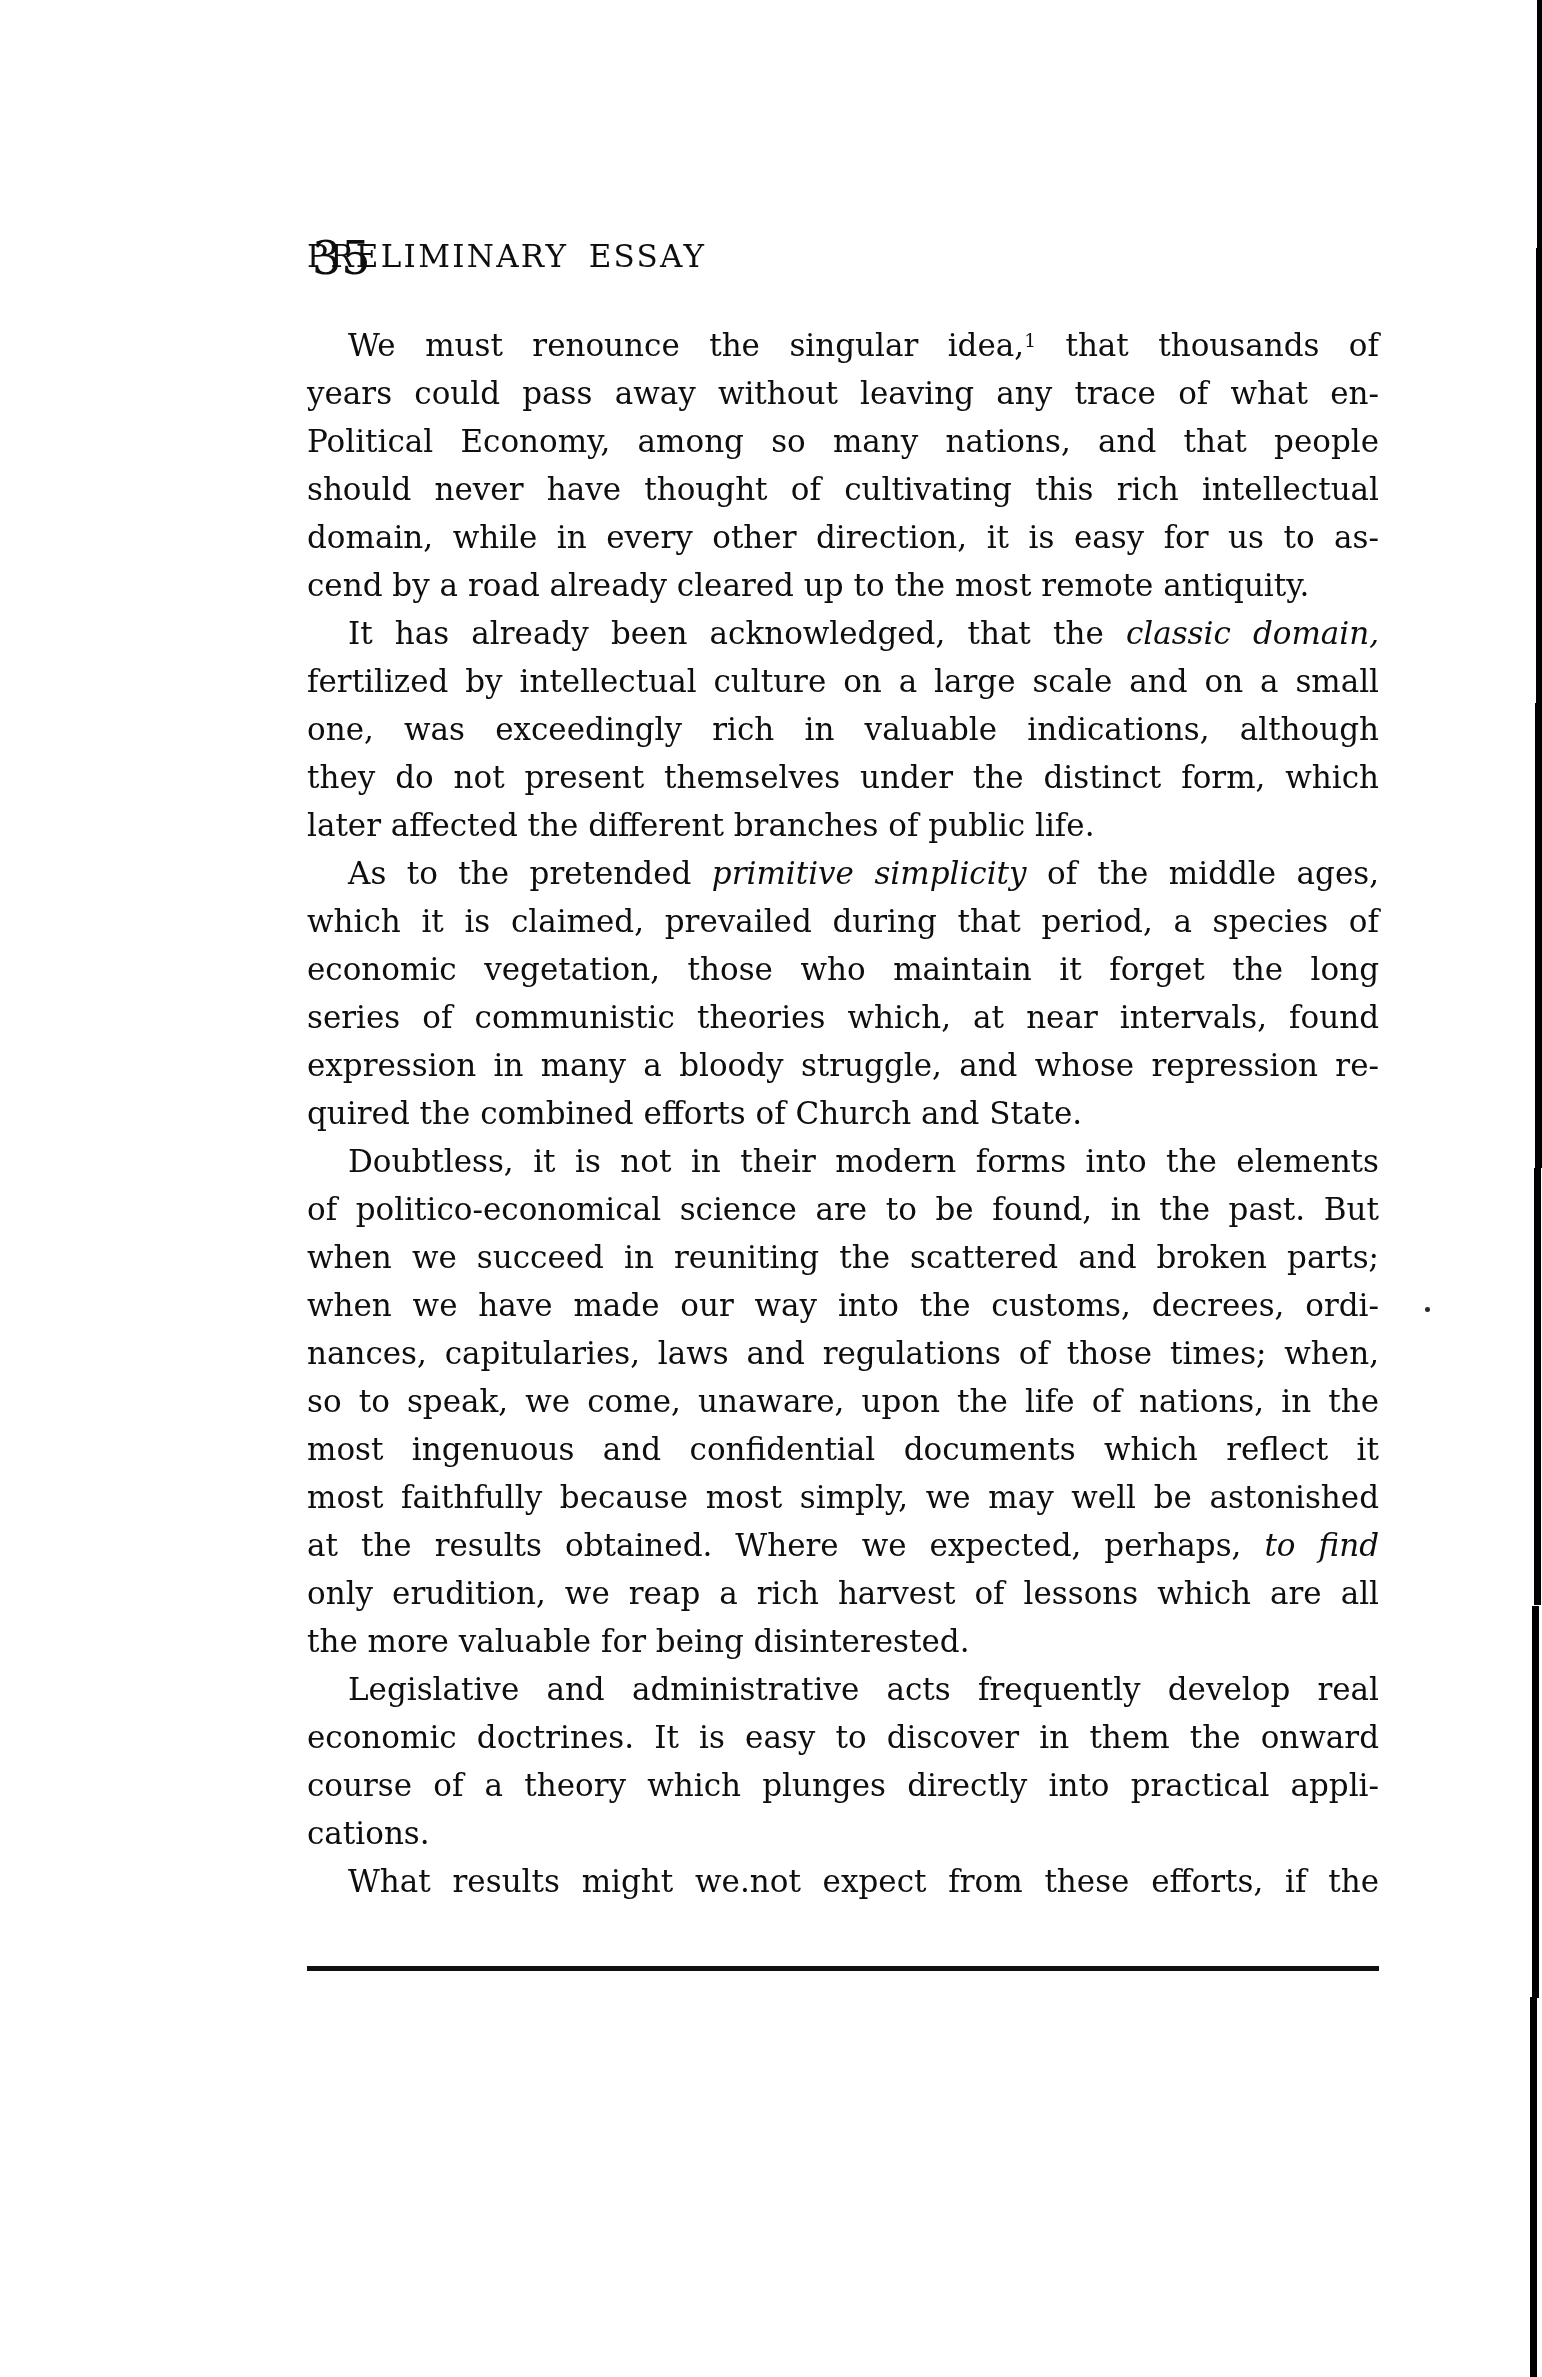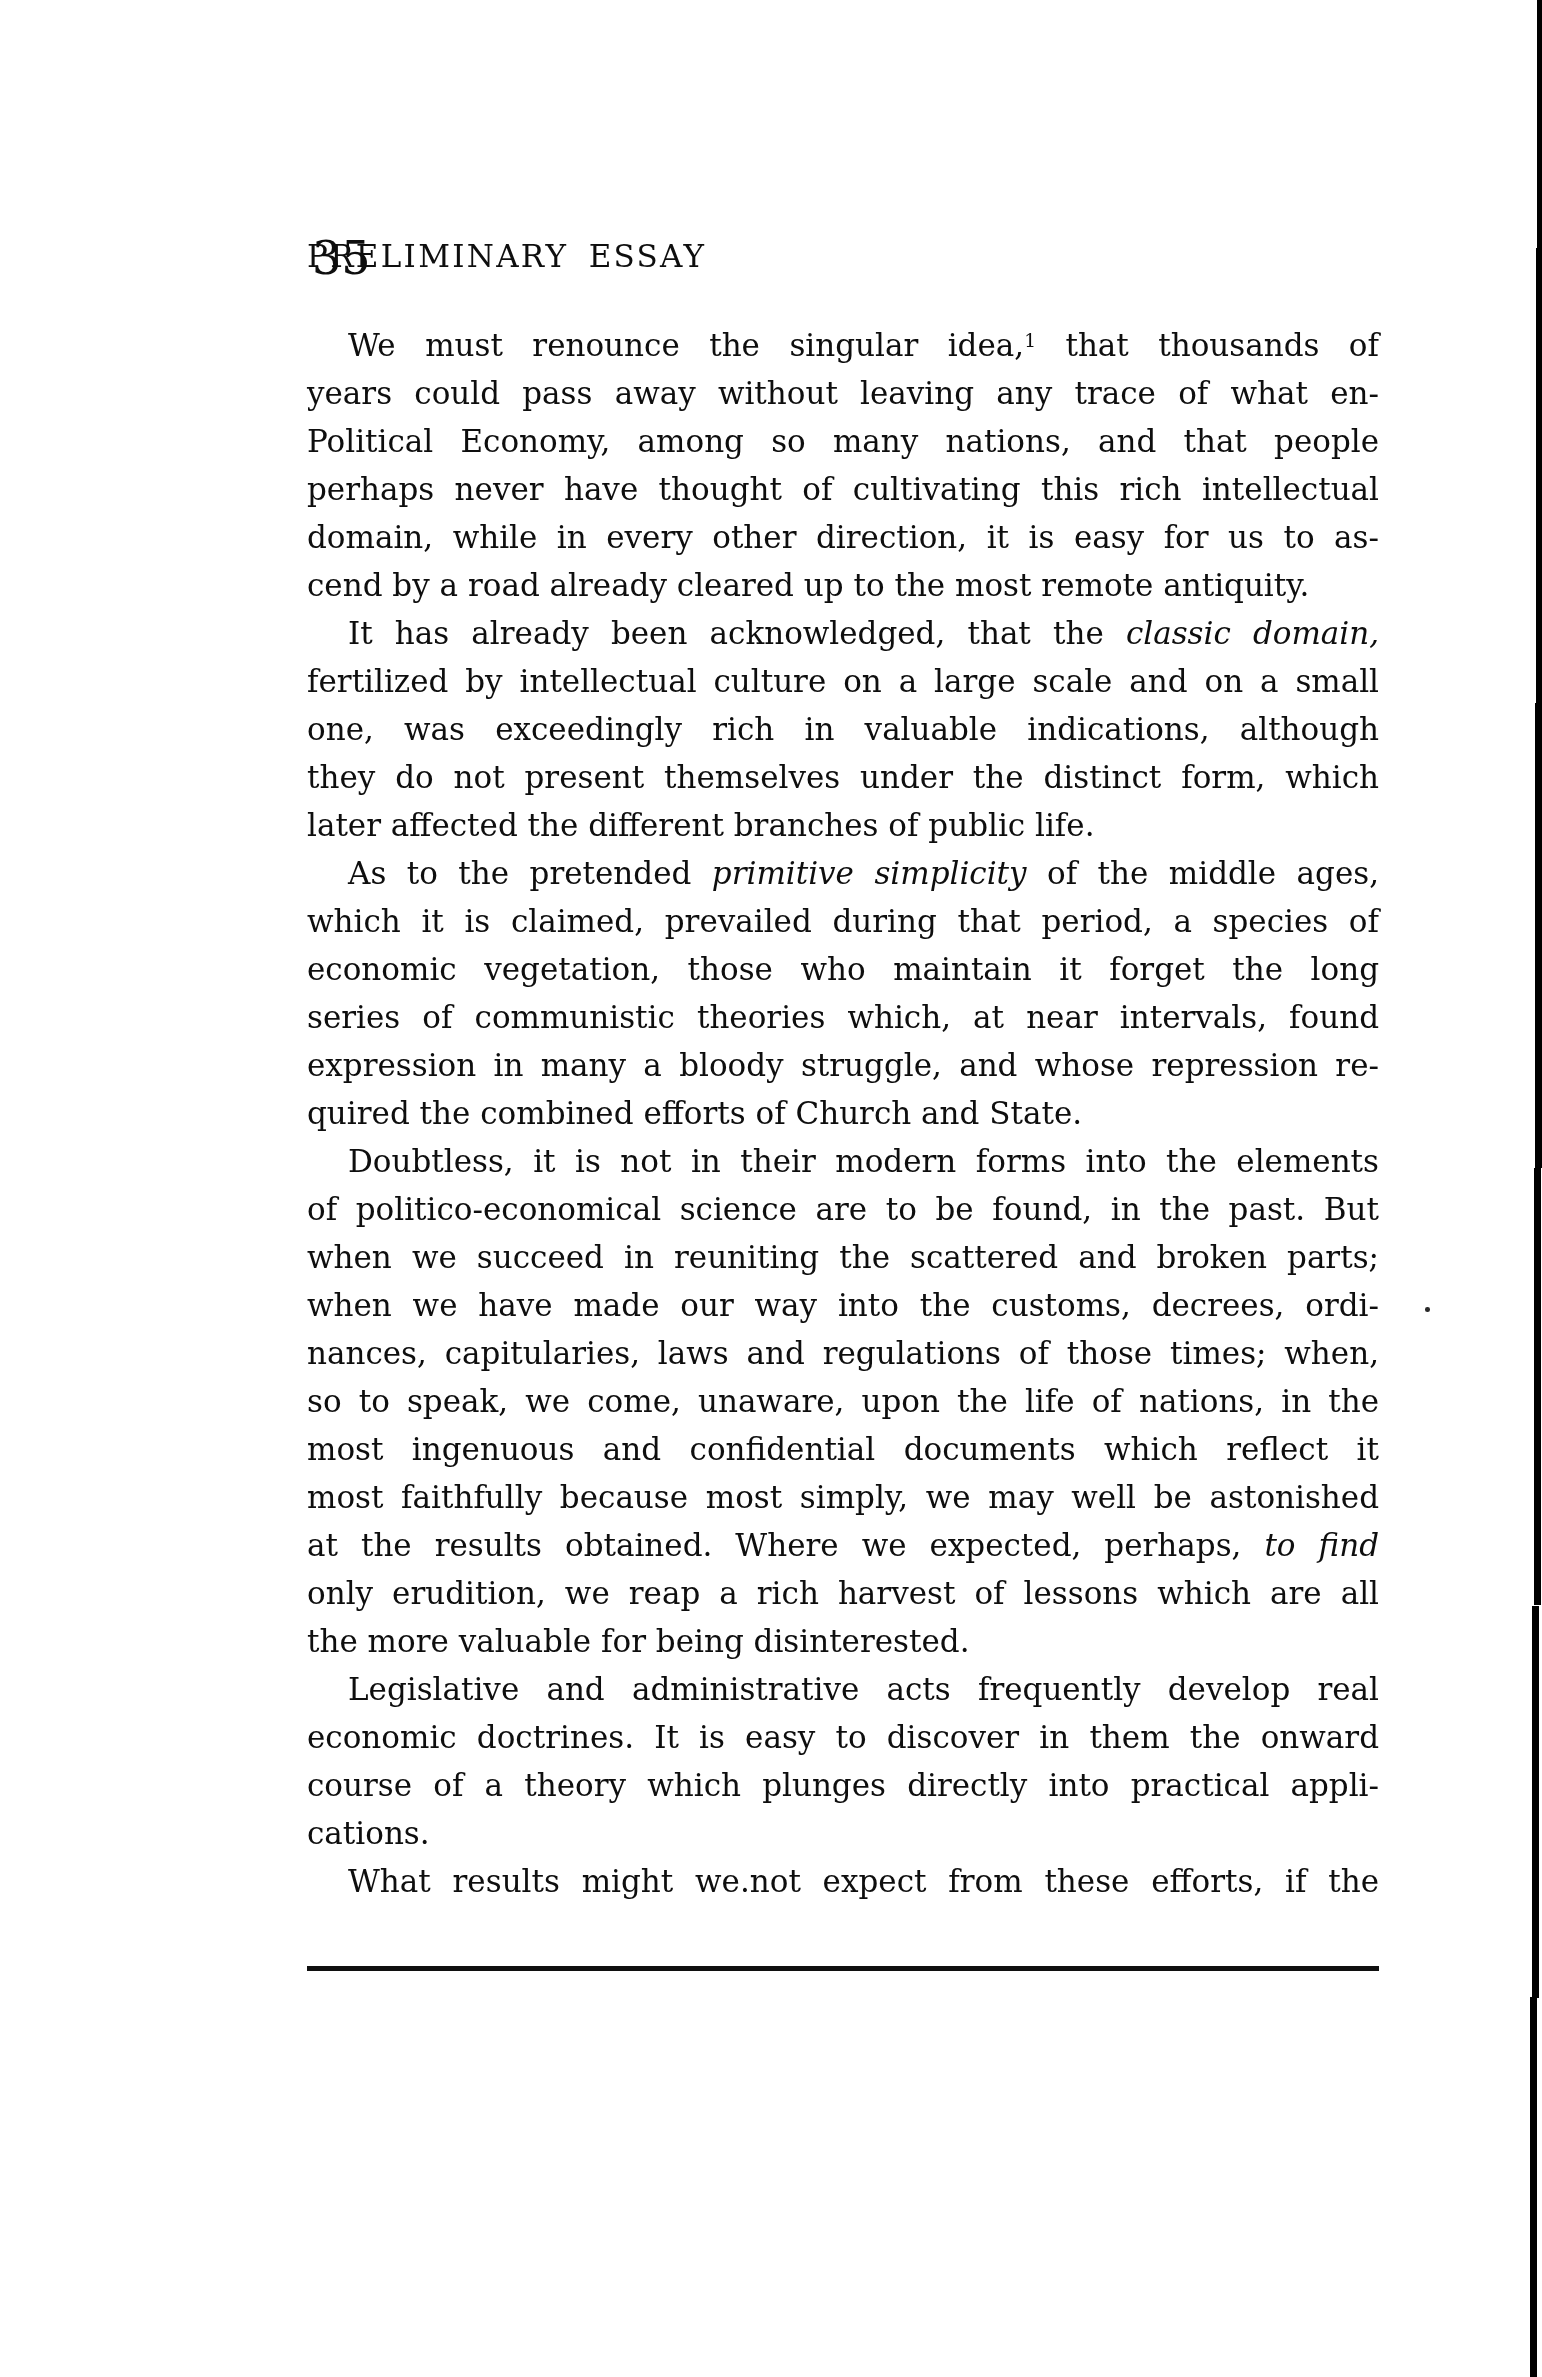--- a/index.html
+++ b/index.html
@@ -76,21 +76,21 @@
 
 <div class="page">
   <div class="pagenum">35</div>
   <div class="runhead">PRELIMINARY ESSAY</div>
 
   <div class="bodytext">
       <div>
         <div class="line first"><span>We must renounce the singular idea,</span><span class="sup">1</span><span> that thousands of</span></div>
         <div class="line"><span>years could pass away without leaving any trace of what en-</span></div>
         <div class="line"><span>Political Economy, among so many nations, and that people</span></div>
-        <div class="line"><span>perhaps never have thought of cultivating this rich intellectual</span></div>
+        <div class="line"><span>should never have thought of cultivating this rich intellectual</span></div>
         <div class="line"><span>domain, while in every other direction, it is easy for us to as-</span></div>
         <div class="line lastline"><span>cend by a road already cleared up to the most remote antiquity.</span></div>
       </div>
       <div>
         <div class="line first"><span>It has already been acknowledged, that the </span><span class="it">classic domain,</span></div>
         <div class="line"><span>fertilized by intellectual culture on a large scale and on a small</span></div>
         <div class="line"><span>one, was exceedingly rich in valuable indications, although</span></div>
         <div class="line"><span>they do not present themselves under the distinct form, which</span></div>
         <div class="line lastline"><span>later affected the different branches of public life.</span></div>
       </div>

